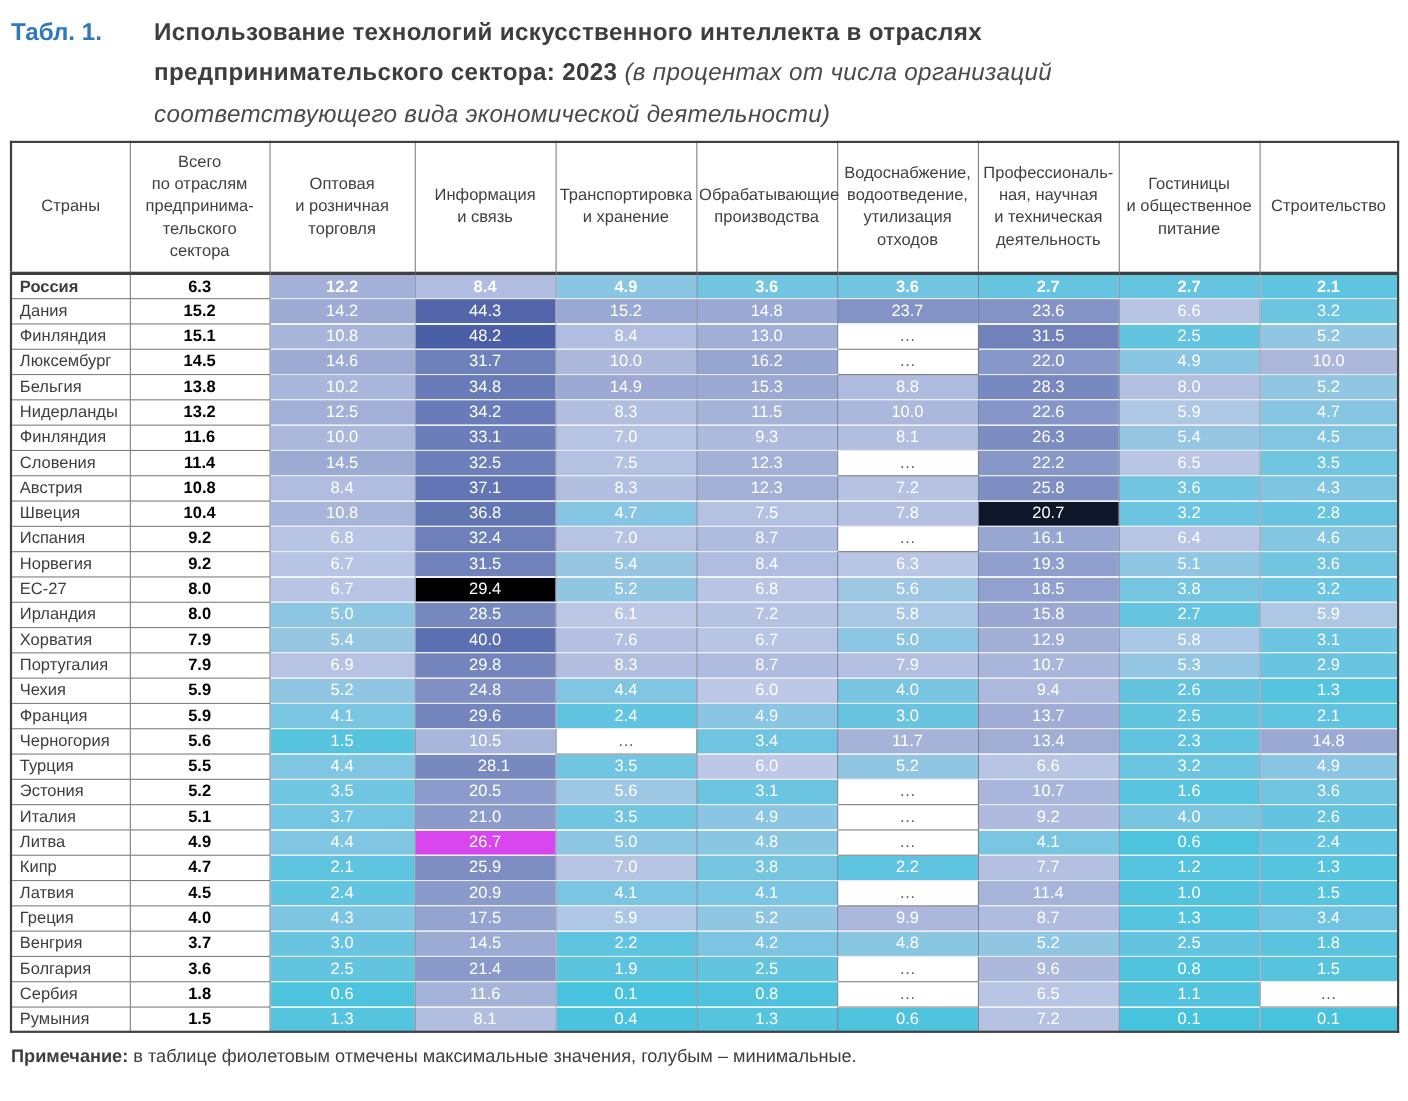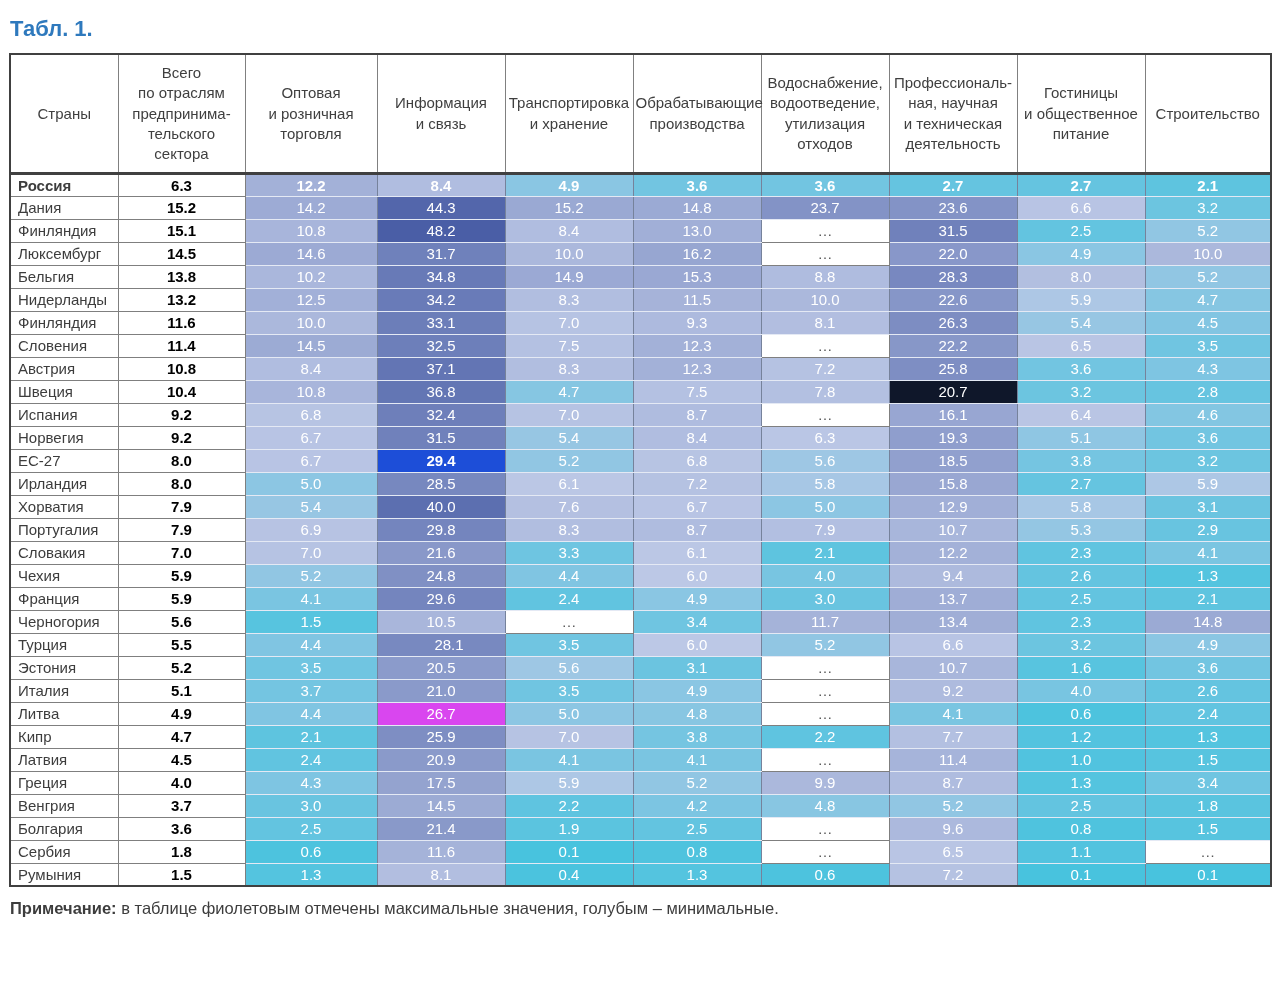--- a/index.html
+++ b/index.html
@@ -89,20 +89,25 @@
     font-size:16.5px;
     color:#3d3d3d;
   }
   .note b { font-weight:bold; }
 </style>
 </head>
 <body>
 
 <div class="title-row">
   <div class="title-label">Табл. 1.</div>
+  <div class="title-text">
+    <span>Использование технологий искусственного интеллекта в отраслях</span><br>
+    <span>предпринимательского сектора: 2023</span><span class="it"> (в процентах от числа организаций</span><br>
+    <span class="it">соответствующего вида экономической деятельности)</span>
+  </div>
 </div>
 
 <table class="ai">
   <colgroup>
       <col style="width: 108px;">
       <col style="width: 127px;">
       <col style="width: 132px;">
       <col style="width: 128px;">
       <col style="width: 128px;">
       <col style="width: 128px;">
@@ -283,21 +288,21 @@
         <td class="val" style="background: rgb(176, 189, 224);">8.4</td>
         <td class="val" style="background: rgb(186, 198, 229);">6.3</td>
         <td class="val" style="background: rgb(143, 158, 205);">19.3</td>
         <td class="val" style="background: rgb(143, 198, 227);">5.1</td>
         <td class="val" style="background: rgb(114, 197, 225);">3.6</td>
       </tr>
       <tr>
         <td class="country">ЕС-27</td>
         <td class="total">8.0</td>
         <td class="val" style="background: rgb(184, 196, 228);">6.7</td>
-        <td class="val" style="background: #1d4ed8; font-weight: bold;">29.4</td>
+        <td class="val" style="background: #000000;">29.4</td>
         <td class="val" style="background: rgb(145, 198, 227);">5.2</td>
         <td class="val" style="background: rgb(183, 196, 227);">6.8</td>
         <td class="val" style="background: rgb(158, 199, 228);">5.6</td>
         <td class="val" style="background: rgb(145, 160, 206);">18.5</td>
         <td class="val" style="background: rgb(117, 197, 225);">3.8</td>
         <td class="val" style="background: rgb(108, 197, 224);">3.2</td>
       </tr>
       <tr>
         <td class="country">Ирландия</td>
         <td class="total">8.0</td>
@@ -328,32 +333,20 @@
         <td class="val" style="background: rgb(183, 195, 227);">6.9</td>
         <td class="val" style="background: rgb(116, 133, 190);">29.8</td>
         <td class="val" style="background: rgb(177, 190, 224);">8.3</td>
         <td class="val" style="background: rgb(175, 188, 223);">8.7</td>
         <td class="val" style="background: rgb(178, 191, 225);">7.9</td>
         <td class="val" style="background: rgb(168, 182, 219);">10.7</td>
         <td class="val" style="background: rgb(148, 198, 227);">5.3</td>
         <td class="val" style="background: rgb(104, 196, 224);">2.9</td>
       </tr>
       <tr>
-        <td class="country">Словакия</td>
-        <td class="total">7.0</td>
-        <td class="val" style="background: rgb(182, 195, 227);">7.0</td>
-        <td class="val" style="background: rgb(137, 152, 201);">21.6</td>
-        <td class="val" style="background: rgb(110, 197, 225);">3.3</td>
-        <td class="val" style="background: rgb(187, 199, 229);">6.1</td>
-        <td class="val" style="background: rgb(94, 196, 223);">2.1</td>
-        <td class="val" style="background: rgb(163, 177, 216);">12.2</td>
-        <td class="val" style="background: rgb(96, 196, 224);">2.3</td>
-        <td class="val" style="background: rgb(122, 197, 225);">4.1</td>
-      </tr>
-      <tr>
         <td class="country">Чехия</td>
         <td class="total">5.9</td>
         <td class="val" style="background: rgb(145, 198, 227);">5.2</td>
         <td class="val" style="background: rgb(128, 144, 196);">24.8</td>
         <td class="val" style="background: rgb(128, 197, 226);">4.4</td>
         <td class="val" style="background: rgb(188, 200, 230);">6.0</td>
         <td class="val" style="background: rgb(120, 197, 225);">4.0</td>
         <td class="val" style="background: rgb(173, 186, 221);">9.4</td>
         <td class="val" style="background: rgb(100, 196, 224);">2.6</td>
         <td class="val" style="background: rgb(84, 196, 223);">1.3</td>

